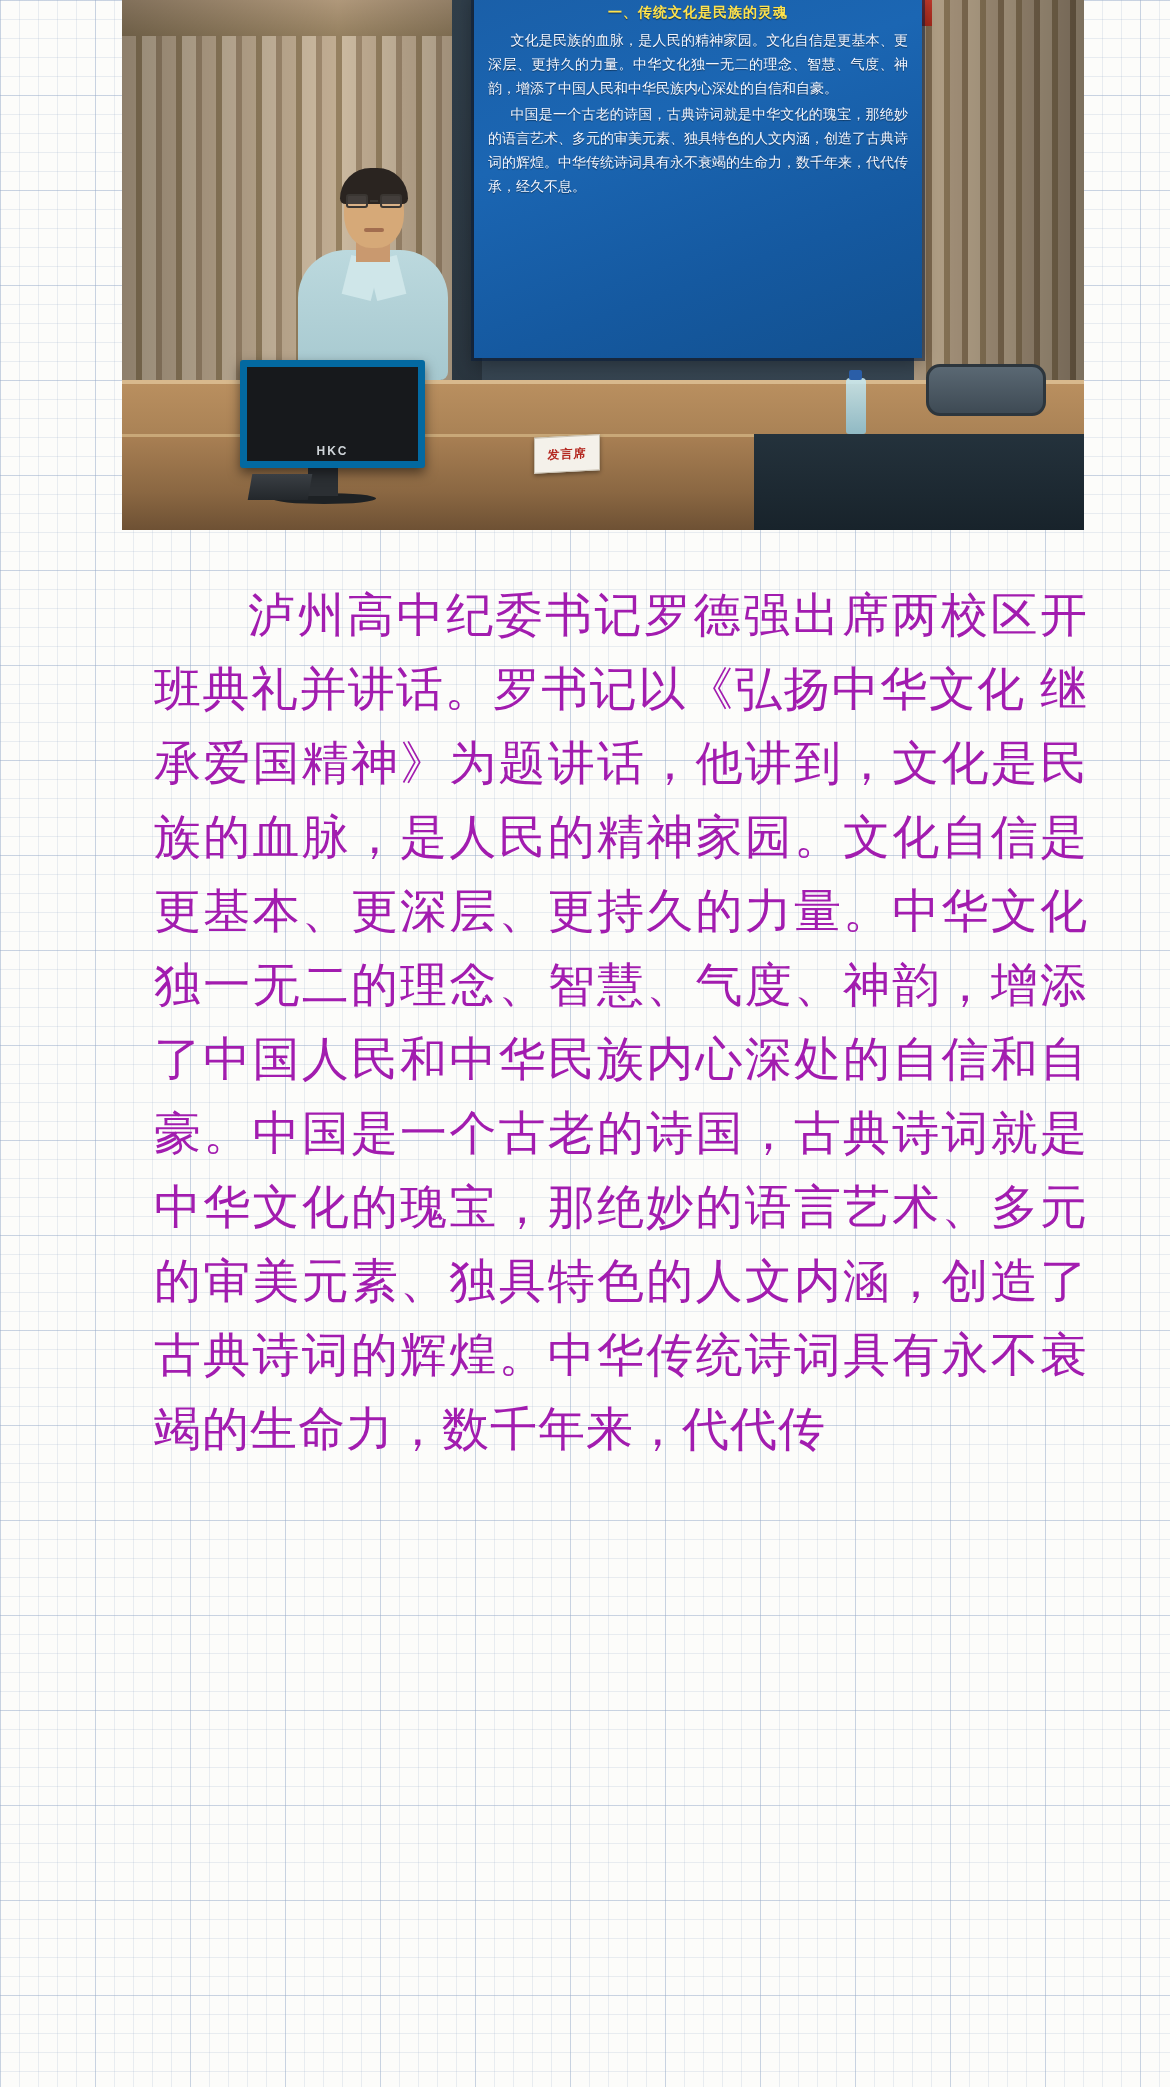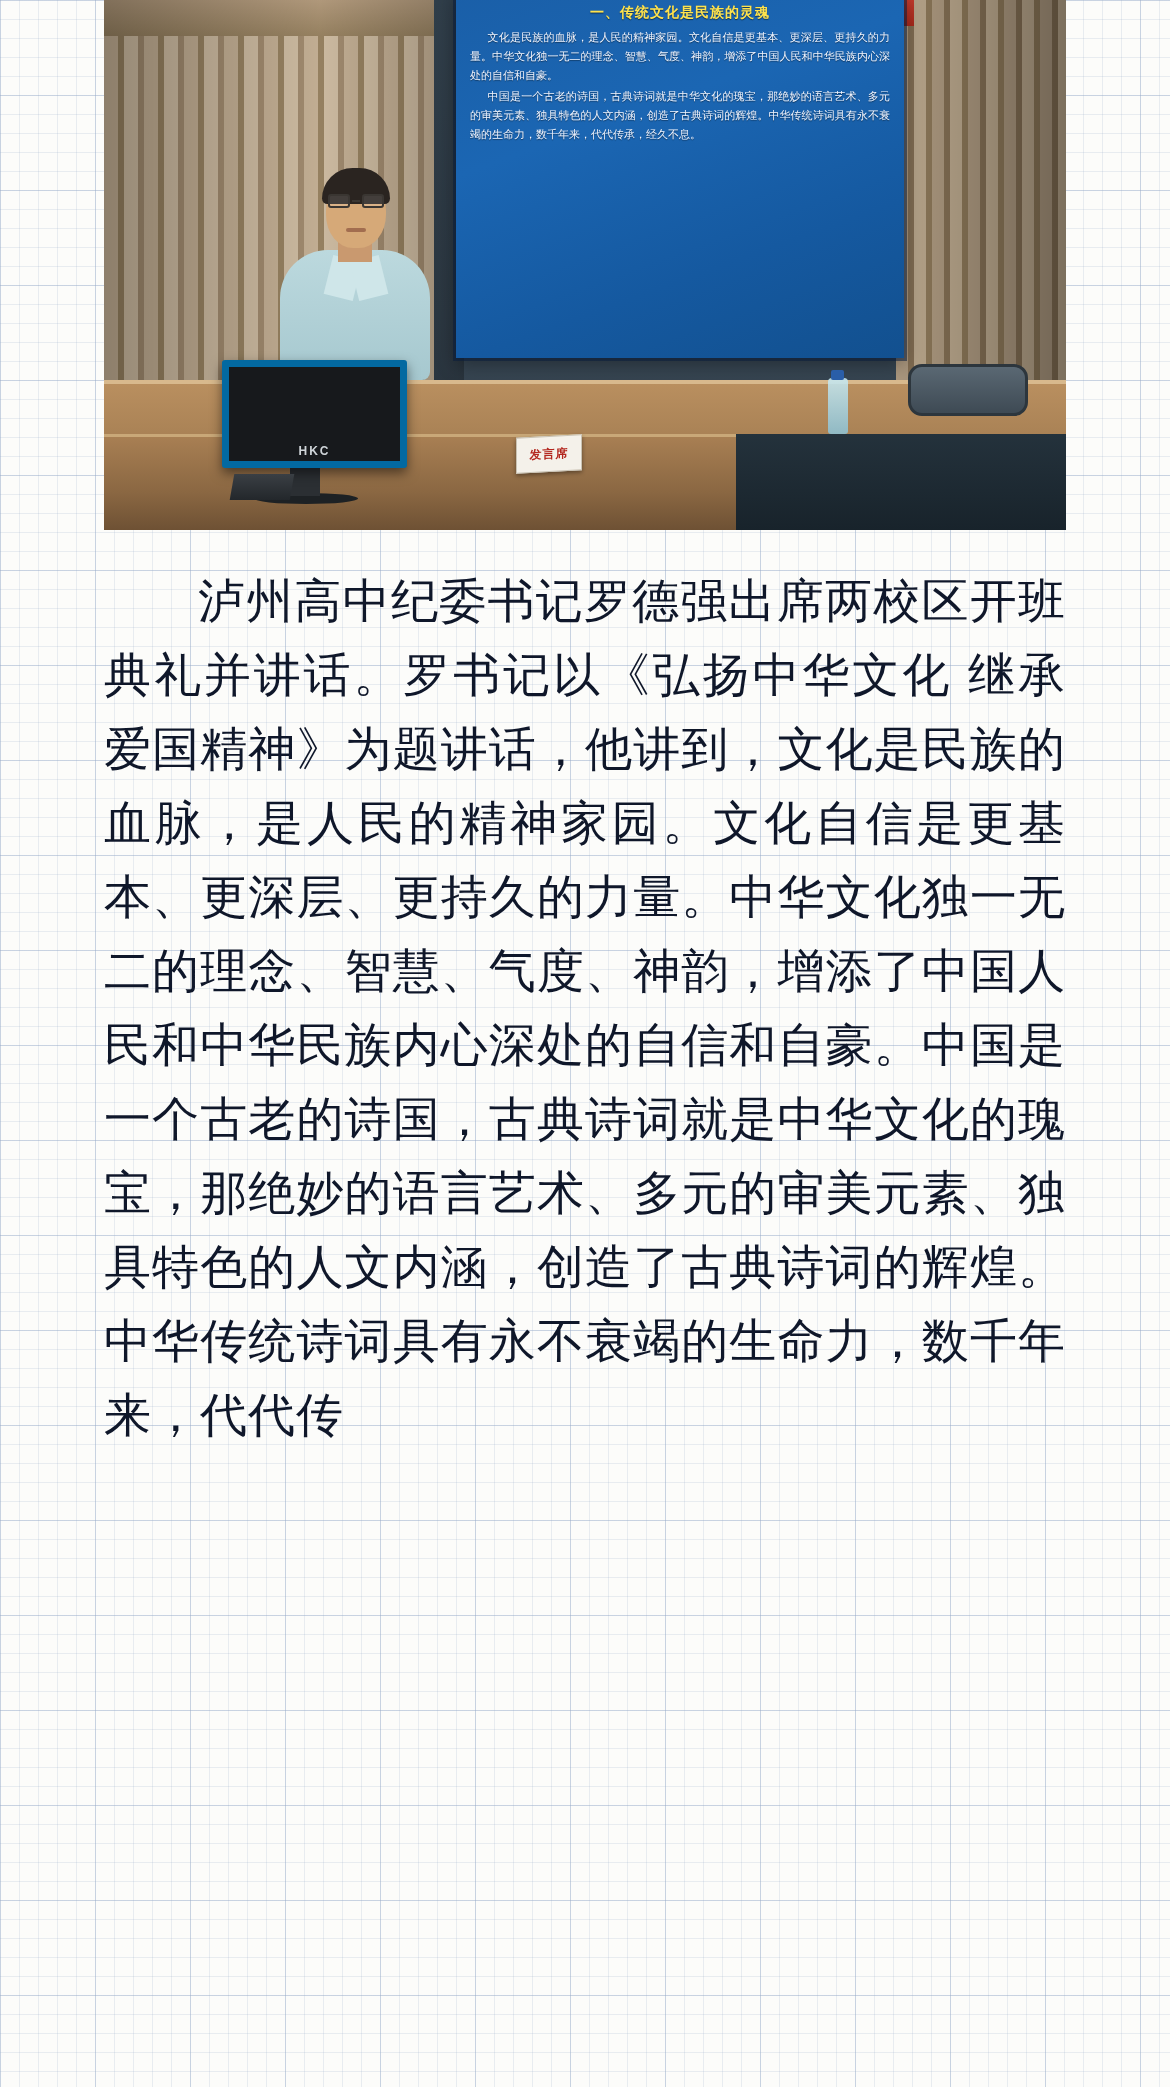--- a/index.html
+++ b/index.html
@@ -24,20 +24,21 @@
       linear-gradient(to right, rgba(150,170,200,0.38) 1px, transparent 1px),
       linear-gradient(to bottom, rgba(150,170,200,0.38) 1px, transparent 1px);
     background-size: 19px 19px, 19px 19px, 95px 95px, 95px 95px;
     background-position: 0 0, 0 0, 0 0, 0 0;
   }
 
   #content {
     position: absolute;
     left: 0; top: 0;
     width: 1170px;
+    padding-left: 36px;
   }
 
   
   .photo-wrap {
     position: relative;
     margin: 0 auto;
     width: 962px;
     height: 530px;
     overflow: hidden;
     background: #1b2b3a;
@@ -111,21 +112,21 @@
     color: #ffe34d;
     font-size: 14px;
     font-weight: bold;
     text-align: center;
     letter-spacing: 1px;
     margin: 4px 0 6px 0;
     text-shadow: 0 1px 1px rgba(0,0,0,.5);
   }
   .screen .slide-body {
     color: #f3f6ff;
-    font-size: 11px;
+    font-size: 14px;
     line-height: 1.72;
     text-align: justify;
     text-indent: 1.6em;
     margin: 0;
     text-shadow: 0 1px 1px rgba(0,0,0,.45);
   }
   .screen .slide-body.p2 { margin-top: 2px; }
 
   
   .banner {
@@ -312,22 +313,22 @@
     background: #2a5ea8;
     border-radius: 2px;
   }
 
   
   .article {
     width: 1170px;
     padding: 34px 104px 0 104px;
   }
   .article p {
-    margin: 0;
-    color: #0f172a;
+    margin: 14px;
+    color: #a21caf;
     font-family: "Liberation Sans", sans-serif;
     font-size: 47px;
     line-height: 74px;
     text-align: justify;
     text-indent: 2em;
     letter-spacing: 1px;
     word-break: break-all;
   }
 </style>
 </head>

